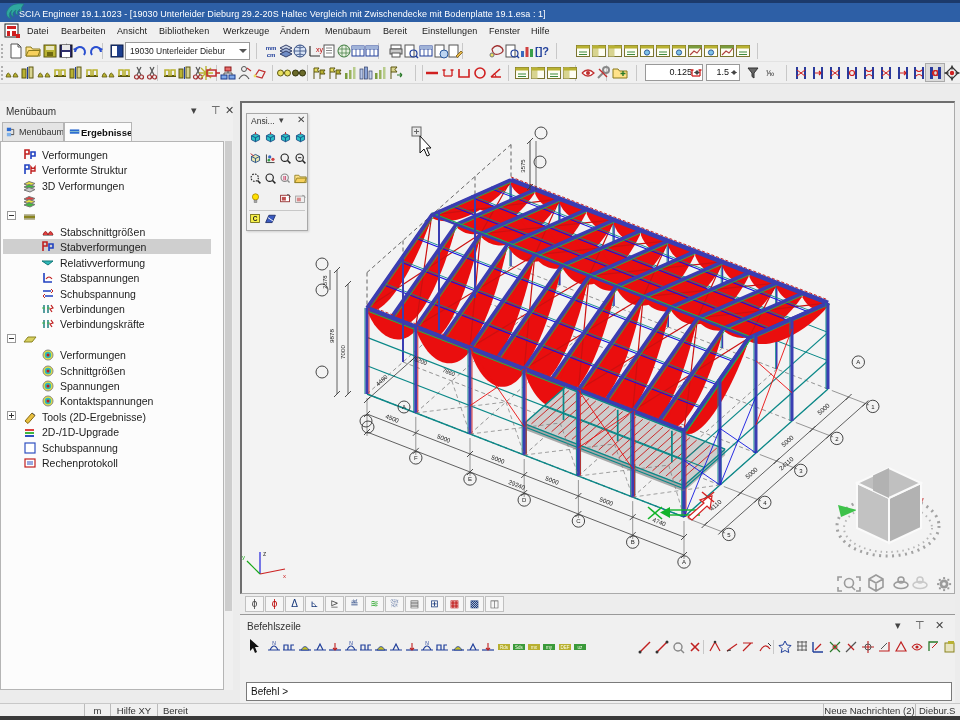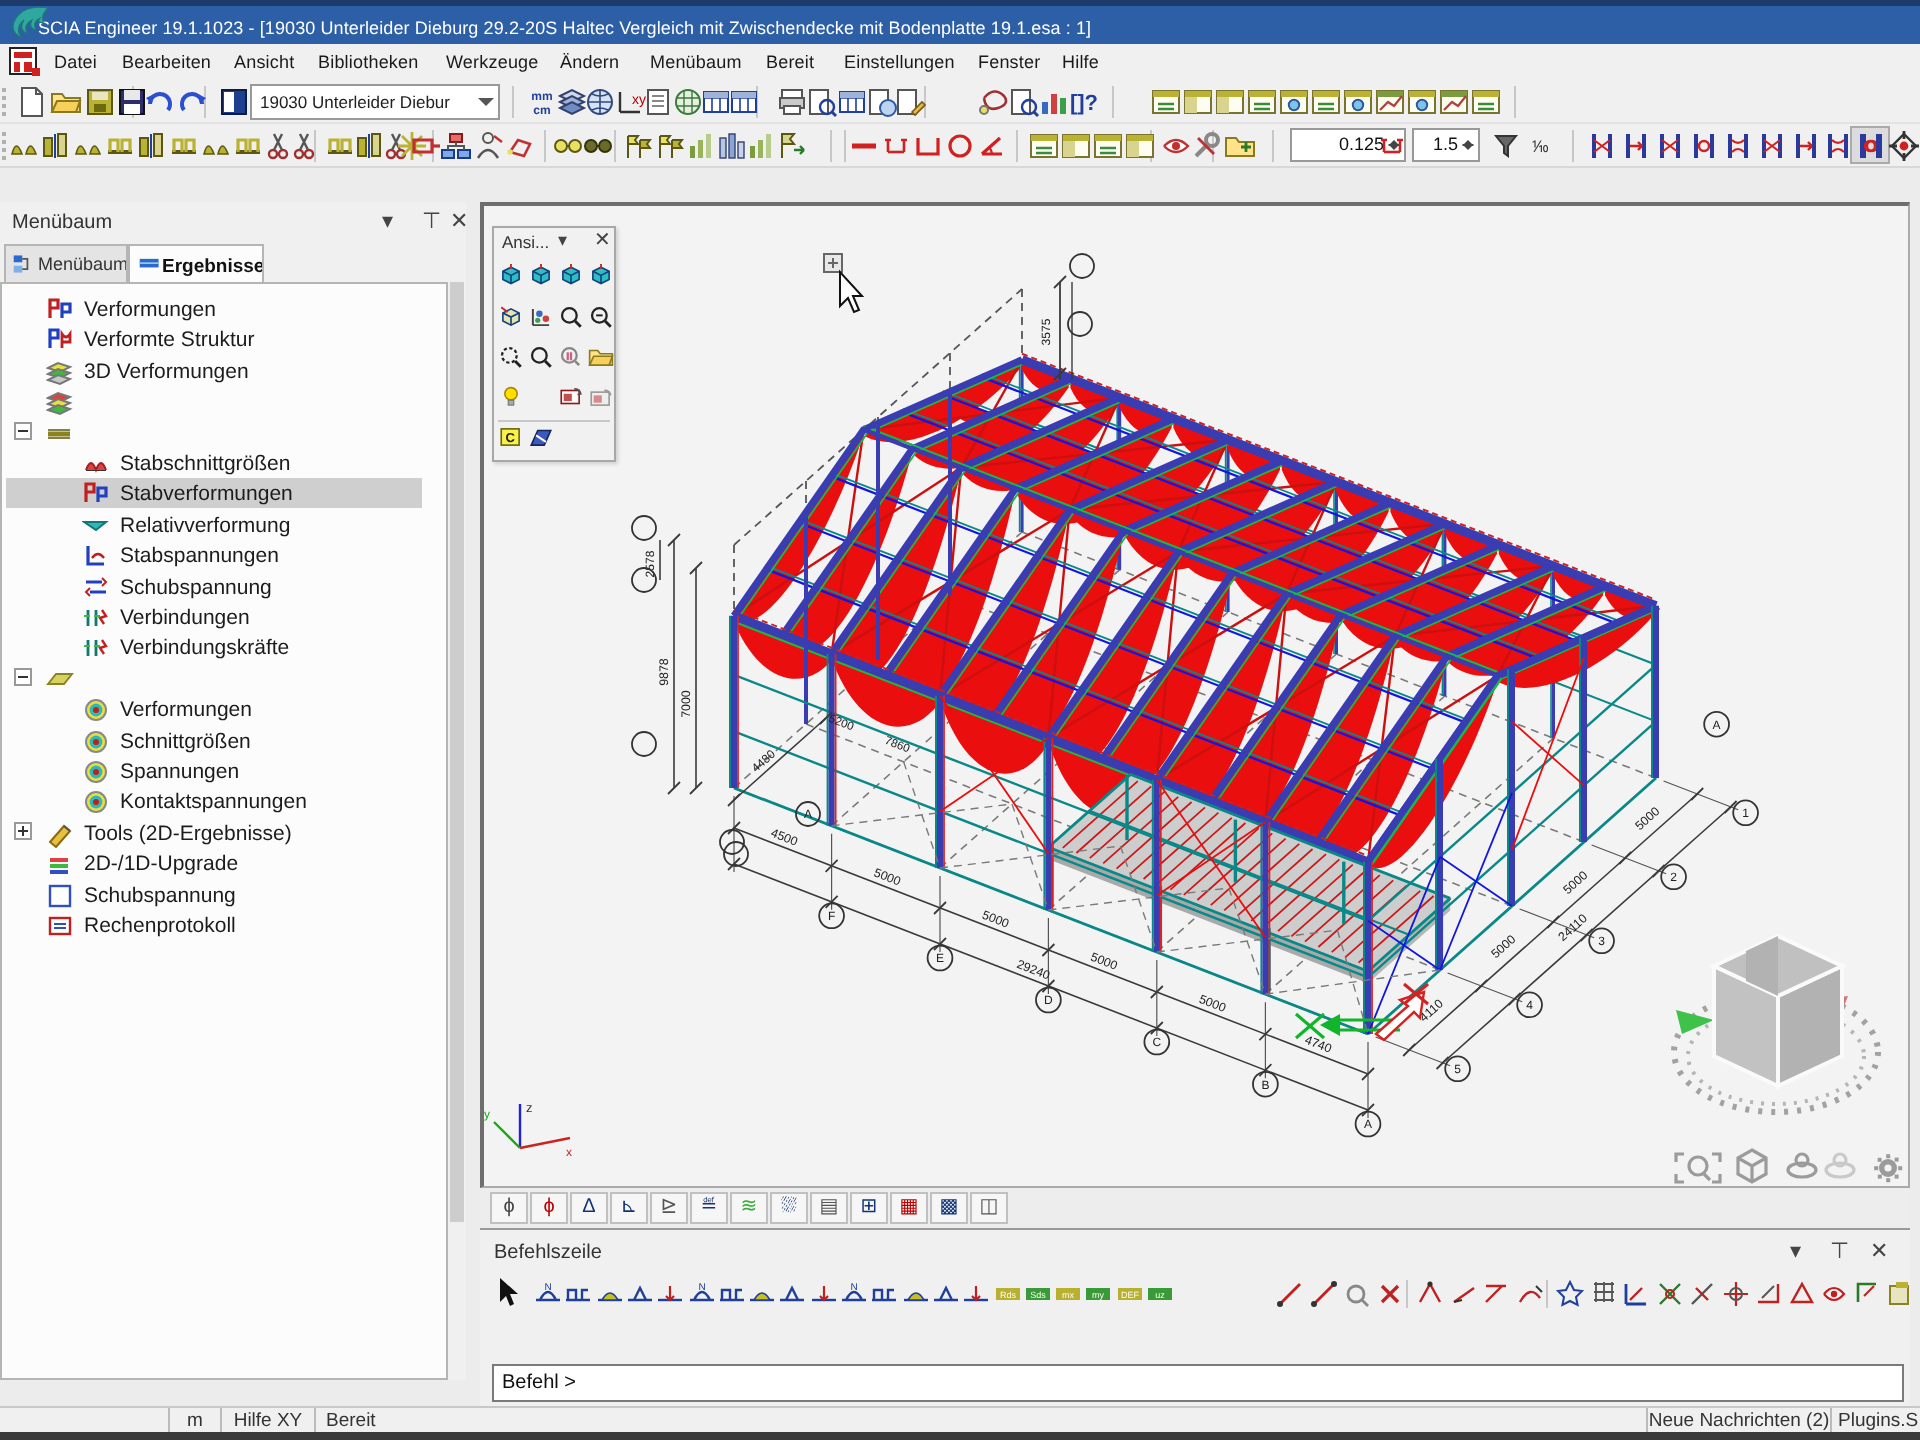--- a/index.html
+++ b/index.html
@@ -1417,14 +1417,14 @@
   </svg>
 <svg style="position:absolute;left:942.0px;top:639px" width="16" height="16" viewBox="0 0 16 16">
     <rect x="3" y="4" width="9" height="9" fill="#e8e4c0" stroke="#8a8420"></rect>
     <rect x="6" y="2" width="6" height="3" fill="#b9b232"></rect>
   </svg>
 <div class="abs" id="status">
 <div class="scell" style="left:84px;width:26px">m</div>
 <div class="scell" style="left:110px;width:47px">Hilfe XY</div>
 <div class="scell" style="left:157px;width:120px;text-align:left;padding-left:5px">Bereit</div>
 <div class="scell" style="left:823px;width:92px">Neue Nachrichten (2)</div>
-<div class="scell" style="left:915px;width:45px;text-align:left;padding-left:3px">Plugins.S</div>
+<div class="scell" style="left:915px;width:45px;text-align:left;padding-left:3px">Diebur.S</div>
 </div>
 <div class="abs" id="bstrip"></div>
 </body></html>

